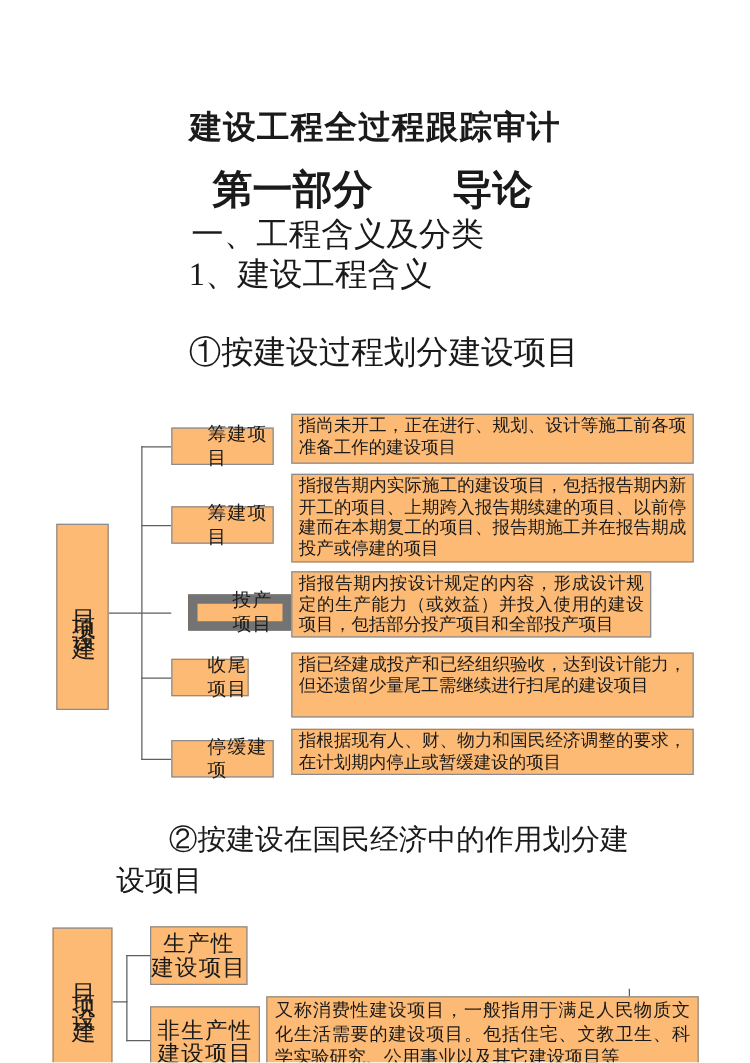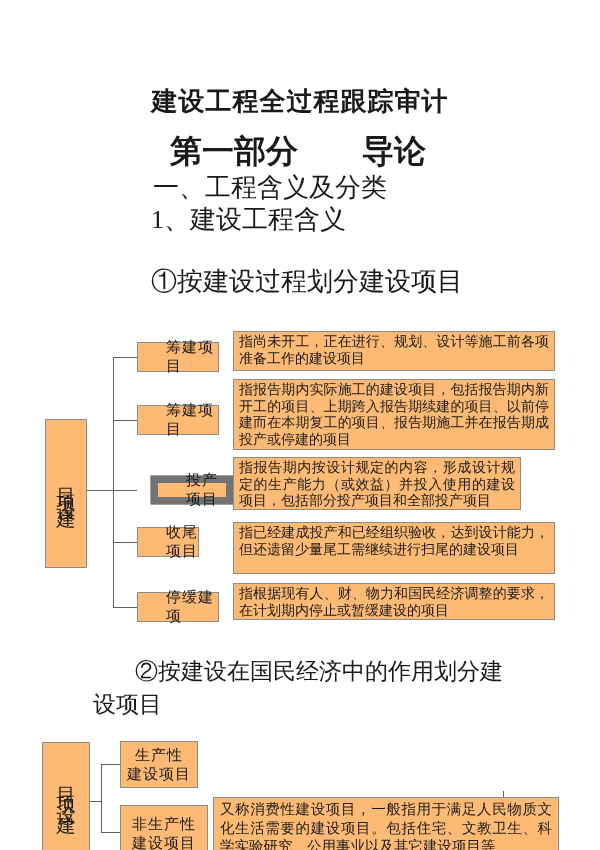--- a/index.html
+++ b/index.html
@@ -20,21 +20,21 @@
     position:absolute; left:93px; top:655px; width:420px;
     font-size:23px; line-height:33px; text-indent:42px;
   }
   .box { position:absolute; border:1px solid #8c8c8c; background:#fdba74; box-sizing:border-box; }
   .branch {
     display:flex; align-items:center; justify-content:center;
     font-size:15px; letter-spacing:1px;padding-left:28px;
   }
   .branch2 {
     display:flex; flex-direction:column; align-items:center; justify-content:center;
-    font-size:15px; line-height:19px; letter-spacing:1px;
+    font-size:18px; line-height:19px; letter-spacing:1px;
   }
   .emph { border:7px solid #737373; box-shadow:0 0 0 0.5px #3f3f3f;margin-left:14px; }
   .desc {
     font-size:14px; line-height:16.5px; padding:2px 5px;
     text-align:justify; overflow:hidden;
   }
   .desc2 { font-size:14.5px; line-height:18.5px; padding:2px 6px; }
   .hline { position:absolute; height:1px; background:#5f5f5f; }
   .vline { position:absolute; width:1px; background:#5f5f5f; }
   .rootbox { display:flex; align-items:center; justify-content:center; }

